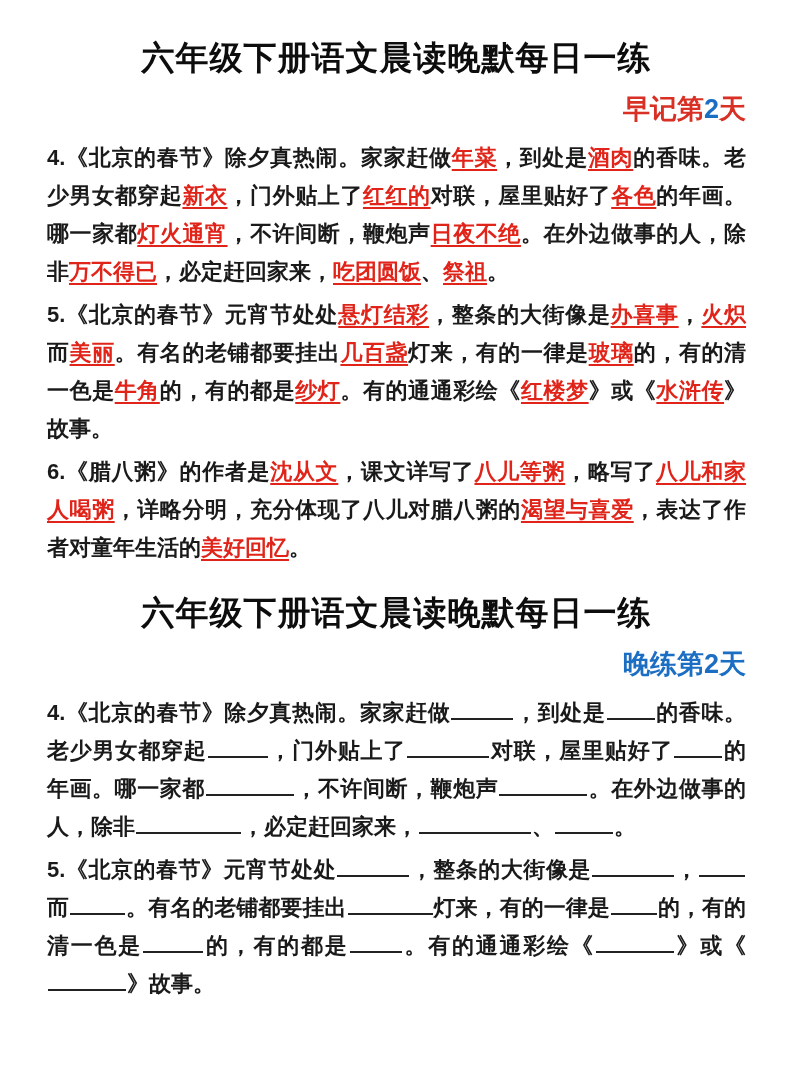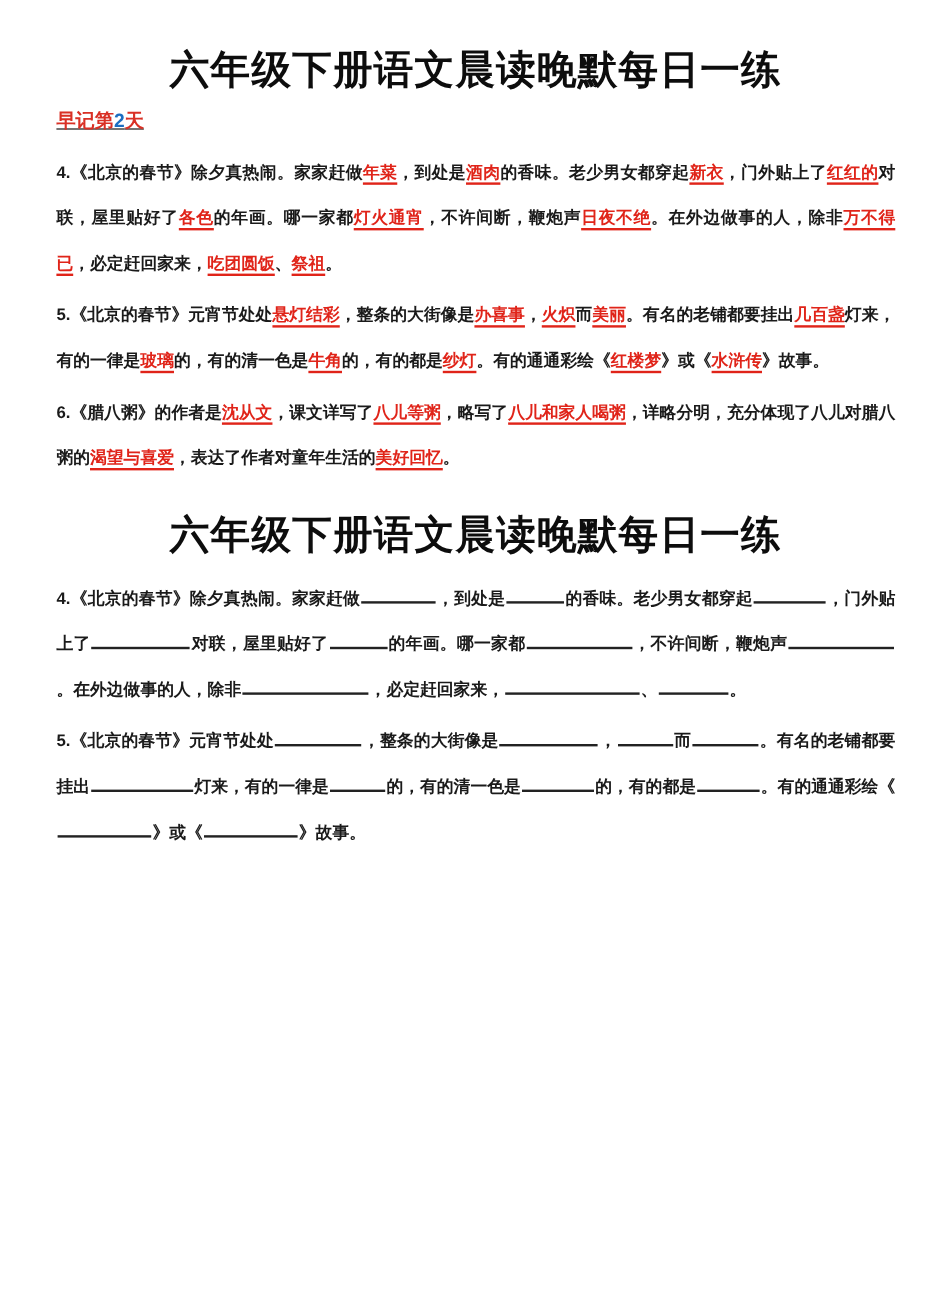--- a/index.html
+++ b/index.html
@@ -19,29 +19,28 @@
   }
   .doc-title {
     font-size: 33px;
     font-weight: 900;
     color: #0d0d0d;
     text-align: center;
     margin: 0 0 10px 0;
     letter-spacing: 1px;
   }
   .doc-subtitle {
-    font-size: 16px;
+    font-size: 27px;
     font-weight: 900;
-    text-align: left;
+    text-align: right;
     margin: 0 0 12px 0;
-    text-decoration: underline;
   }
   .paras { text-align: justify; }
   .para {
-    font-size: 14px;
+    font-size: 22px;
     font-weight: 600;
     line-height: 38px;
     margin: 0 0 5px 0;
     text-align: justify;
     text-justify: inter-ideograph;
   }
   .answer {
     font-weight: 700;
     text-decoration: underline;
     text-decoration-thickness: 2px;
@@ -66,19 +65,20 @@
     <h2 class="doc-subtitle" id="morning-subtitle"><span style="color: rgb(217, 48, 37);">早记第</span><span style="color: rgb(27, 110, 194);">2</span><span style="color: rgb(217, 48, 37);">天</span></h2>
     <div class="paras" id="morning-paras">
         <p class="para">4.《北京的春节》除夕真热闹。家家赶做<span class="answer" style="color: rgb(224, 36, 25);">年菜</span>，到处是<span class="answer" style="color: rgb(224, 36, 25);">酒肉</span>的香味。老少男女都穿起<span class="answer" style="color: rgb(224, 36, 25);">新衣</span>，门外贴上了<span class="answer" style="color: rgb(224, 36, 25);">红红的</span>对联，屋里贴好了<span class="answer" style="color: rgb(224, 36, 25);">各色</span>的年画。哪一家都<span class="answer" style="color: rgb(224, 36, 25);">灯火通宵</span>，不许间断，鞭炮声<span class="answer" style="color: rgb(224, 36, 25);">日夜不绝</span>。在外边做事的人，除非<span class="answer" style="color: rgb(224, 36, 25);">万不得已</span>，必定赶回家来，<span class="answer" style="color: rgb(224, 36, 25);">吃团圆饭</span>、<span class="answer" style="color: rgb(224, 36, 25);">祭祖</span>。</p>
         <p class="para">5.《北京的春节》元宵节处处<span class="answer" style="color: rgb(224, 36, 25);">悬灯结彩</span>，整条的大街像是<span class="answer" style="color: rgb(224, 36, 25);">办喜事</span>，<span class="answer" style="color: rgb(224, 36, 25);">火炽</span>而<span class="answer" style="color: rgb(224, 36, 25);">美丽</span>。有名的老铺都要挂出<span class="answer" style="color: rgb(224, 36, 25);">几百盏</span>灯来，有的一律是<span class="answer" style="color: rgb(224, 36, 25);">玻璃</span>的，有的清一色是<span class="answer" style="color: rgb(224, 36, 25);">牛角</span>的，有的都是<span class="answer" style="color: rgb(224, 36, 25);">纱灯</span>。有的通通彩绘《<span class="answer" style="color: rgb(224, 36, 25);">红楼梦</span>》或《<span class="answer" style="color: rgb(224, 36, 25);">水浒传</span>》故事。</p>
         <p class="para">6.《腊八粥》的作者是<span class="answer" style="color: rgb(224, 36, 25);">沈从文</span>，课文详写了<span class="answer" style="color: rgb(224, 36, 25);">八儿等粥</span>，略写了<span class="answer" style="color: rgb(224, 36, 25);">八儿和家人喝粥</span>，详略分明，充分体现了八儿对腊八粥的<span class="answer" style="color: rgb(224, 36, 25);">渴望与喜爱</span>，表达了作者对童年生活的<span class="answer" style="color: rgb(224, 36, 25);">美好回忆</span>。</p>
       </div>
   </section>
 
   <section class="section-evening">
     <h1 class="doc-title">六年级下册语文晨读晚默每日一练</h1>
+    <h2 class="doc-subtitle" id="evening-subtitle"><span style="color: rgb(27, 110, 194);">晚练第2天</span></h2>
     <div class="paras" id="evening-paras">
         <p class="para">4.《北京的春节》除夕真热闹。家家赶做<span class="blank" style="width: 62px;"></span>，到处是<span class="blank" style="width: 48px;"></span>的香味。老少男女都穿起<span class="blank" style="width: 60px;"></span>，门外贴上了<span class="blank" style="width: 82px;"></span>对联，屋里贴好了<span class="blank" style="width: 48px;"></span>的年画。哪一家都<span class="blank" style="width: 88px;"></span>，不许间断，鞭炮声<span class="blank" style="width: 88px;"></span>。在外边做事的人，除非<span class="blank" style="width: 105px;"></span>，必定赶回家来，<span class="blank" style="width: 112px;"></span>、<span class="blank" style="width: 58px;"></span>。</p>
         <p class="para">5.《北京的春节》元宵节处处<span class="blank" style="width: 72px;"></span>，整条的大街像是<span class="blank" style="width: 82px;"></span>，<span class="blank" style="width: 46px;"></span>而<span class="blank" style="width: 55px;"></span>。有名的老铺都要挂出<span class="blank" style="width: 85px;"></span>灯来，有的一律是<span class="blank" style="width: 46px;"></span>的，有的清一色是<span class="blank" style="width: 60px;"></span>的，有的都是<span class="blank" style="width: 52px;"></span>。有的通通彩绘《<span class="blank" style="width: 78px;"></span>》或《<span class="blank" style="width: 78px;"></span>》故事。</p>
       </div>
   </section>
 
 </div>
 
 </body></html>

